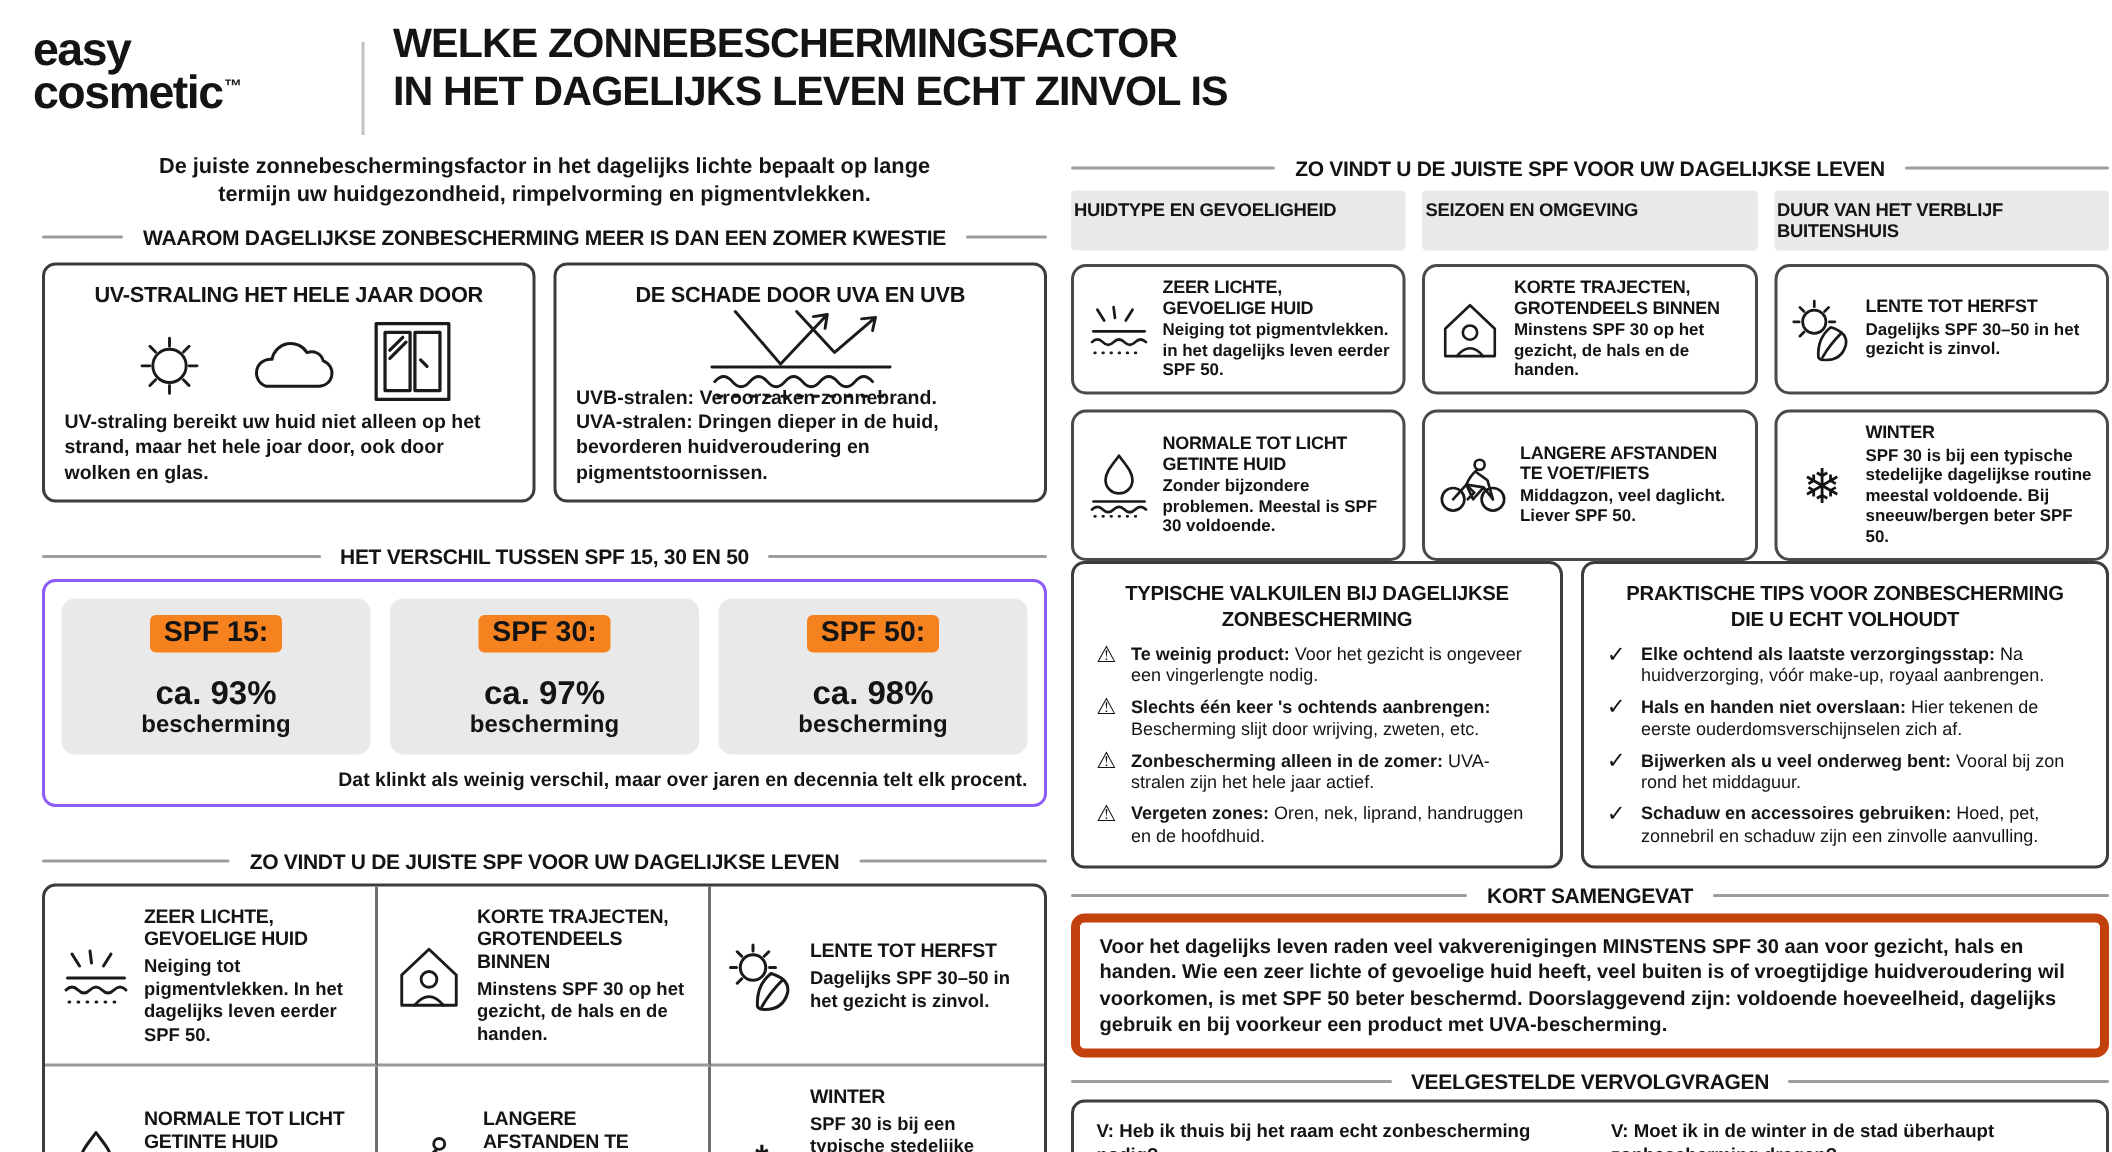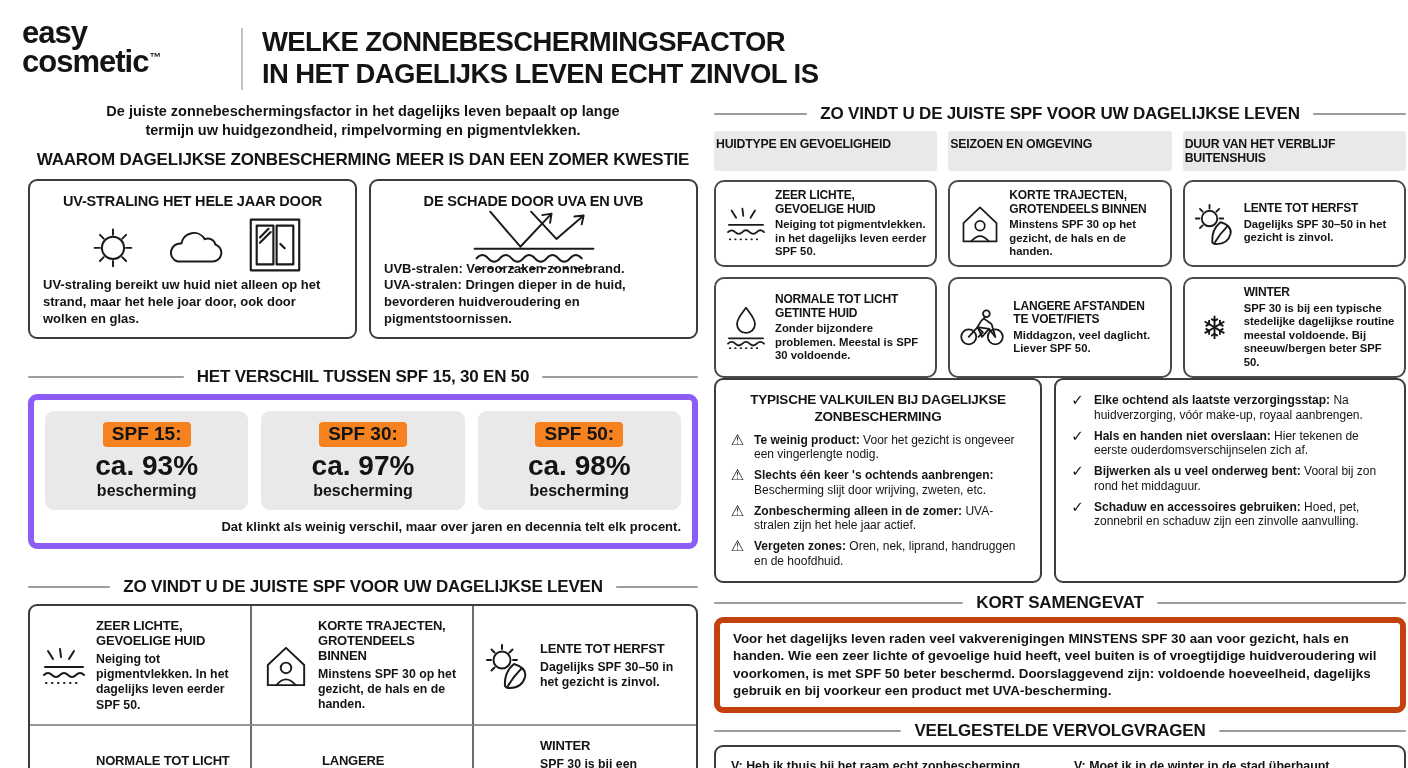--- a/index.html
+++ b/index.html
@@ -7,46 +7,46 @@
     width:1408px;height:768px;overflow:hidden;background:#ffffff;
     font-family:"Liberation Sans",sans-serif;color:#141414;
     -webkit-font-smoothing:antialiased;
   }
   .page{position:relative;width:1408px;height:768px;background:#fff;}
 
   
   .brand{position:absolute;left:22px;top:18px;font-weight:800;font-size:31px;line-height:.95;letter-spacing:-1px;}
   .brand .tm{font-size:12px;vertical-align:super;letter-spacing:0;margin-left:1px;font-weight:700;}
   .hdr-divider{position:absolute;left:241px;top:28px;width:2px;height:62px;background:#c2c2c2;}
-  .main-title{position:absolute;left:262px;top:26px;font-size:27.5px;font-weight:800;line-height:1.17;letter-spacing:-.6px;}
+  .main-title{position:absolute;left:262px;top:13px;font-size:27.5px;font-weight:800;line-height:1.17;letter-spacing:-.6px;}
 
   
   .col-left{position:absolute;left:28px;top:102px;width:670px;}
   .col-right{position:absolute;left:714px;top:104px;width:692px;}
 
   .intro{text-align:center;font-size:14.5px;font-weight:600;line-height:1.32;padding:0 58px;}
 
-  .sec-head{display:flex;align-items:center;gap:13px;font-size:17px;font-weight:800;letter-spacing:-.2px;white-space:nowrap;justify-content:center;}
+  .sec-head{display:flex;align-items:center;gap:13px;font-size:14px;font-weight:800;letter-spacing:-.2px;white-space:nowrap;justify-content:center;}
   .sec-head::before,.sec-head::after{content:"";flex:1;height:2px;background:#9d9d9d;border-radius:1px;}
   .mt10{margin-top:10px;} .mt14{margin-top:28px;} .mt8{margin-top:8px;}
 
   
   .duo{display:flex;gap:12px;margin-top:9px;}
   .ibox{flex:1;border:2px solid #3c3c3c;border-radius:9px;padding:9px 13px 10px;height:160px;box-sizing:border-box;display:flex;flex-direction:column;}
   .ibox h3{margin:3px 0 4px;text-align:center;font-size:14.5px;font-weight:800;letter-spacing:-.2px;}
   .art{flex:1;display:flex;align-items:center;justify-content:center;gap:16px;min-height:0;}
   .btxt{font-size:13px;font-weight:600;line-height:1.28;}
   .lead{font-weight:800;}
 
   
-  .spf-wrap{border:6px solid #8b5cf6;border-radius:9px;margin-top:7px;padding:11px 11px 4px;}
+  .spf-wrap{border:2px solid #8b5cf6;border-radius:9px;margin-top:7px;padding:11px 11px 4px;}
   .spf-cards{display:flex;gap:13px;}
   .spf-card{flex:1;background:#e9e9e9;border-radius:9px;text-align:center;padding:11px 6px 10px;}
   .spf-label{display:inline-block;background:#F5821F;border-radius:4px;padding:1px 9px 2px;font-size:19px;font-weight:800;}
-  .spf-value{font-size:28px;font-weight:800;margin-top:3px;}
+  .spf-value{font-size:22px;font-weight:800;margin-top:14px;}
   .spf-unit{font-size:16px;font-weight:600;}
   .spf-note{text-align:right;font-size:13px;font-weight:700;padding:9px 0 5px;}
 
   
   .lgrid{border:2px solid #3c3c3c;border-radius:9px;margin-top:7px;display:grid;grid-template-columns:1fr 1fr 1fr;}
   .lcell{padding:13px 10px 11px 11px;display:flex;gap:9px;align-items:center;}
   .lcell.cr{border-right:2px solid #6e6e6e;}
   .lcell.cb{border-bottom:2px solid #989898;}
   .lcell .ic{flex:0 0 46px;display:flex;justify-content:center;}
   .lcell h4{margin:0 0 3px;font-size:13px;font-weight:800;line-height:1.15;letter-spacing:-.2px;}
@@ -89,21 +89,21 @@
     <span>cosmetic</span><span class="tm">™</span>
   </div>
   <div class="hdr-divider"></div>
   <div class="main-title">
     <span>WELKE ZONNEBESCHERMINGSFACTOR</span><br>
     <span>IN HET DAGELIJKS LEVEN ECHT ZINVOL IS</span>
   </div>
 
   <div class="col-left">
 
-    <div class="intro">De juiste zonnebeschermingsfactor in het dagelijks leven bepaalt op lange termijn uw huidgezondheid, rimpelvorming en pigmentvlekken.</div>
+    <div class="intro">De juiste zonnebeschermingsfactor in het dagelijks lichte bepaalt op lange termijn uw huidgezondheid, rimpelvorming en pigmentvlekken.</div>
 
     <div class="sec-head mt10">
         <span>WAAROM DAGELIJKSE ZONBESCHERMING MEER IS DAN EEN ZOMER KWESTIE</span>
       </div>
 
     <div class="duo">
 
       <div class="ibox">
         <h3>UV-STRALING HET HELE JAAR DOOR</h3>
         <div class="art">
@@ -362,20 +362,21 @@
           <span class="mark">⚠</span>
           <span><span class="lead">Zonbescherming alleen in de zomer:</span><span> UVA-stralen zijn het hele jaar actief.</span></span>
         </div>
         <div class="pitem">
           <span class="mark">⚠</span>
           <span><span class="lead">Vergeten zones:</span><span> Oren, nek, liprand, handruggen en de hoofdhuid.</span></span>
         </div>
       </div>
 
       <div class="panel p-tips">
+        <h3>PRAKTISCHE TIPS VOOR ZONBESCHERMING DIE U ECHT VOLHOUDT</h3>
         <div class="pitem">
           <span class="mark">✓</span>
           <span><span class="lead">Elke ochtend als laatste verzorgingsstap:</span><span> Na huidverzorging, vóór make-up, royaal aanbrengen.</span></span>
         </div>
         <div class="pitem">
           <span class="mark">✓</span>
           <span><span class="lead">Hals en handen niet overslaan:</span><span> Hier tekenen de eerste ouderdomsverschijnselen zich af.</span></span>
         </div>
         <div class="pitem">
           <span class="mark">✓</span>

